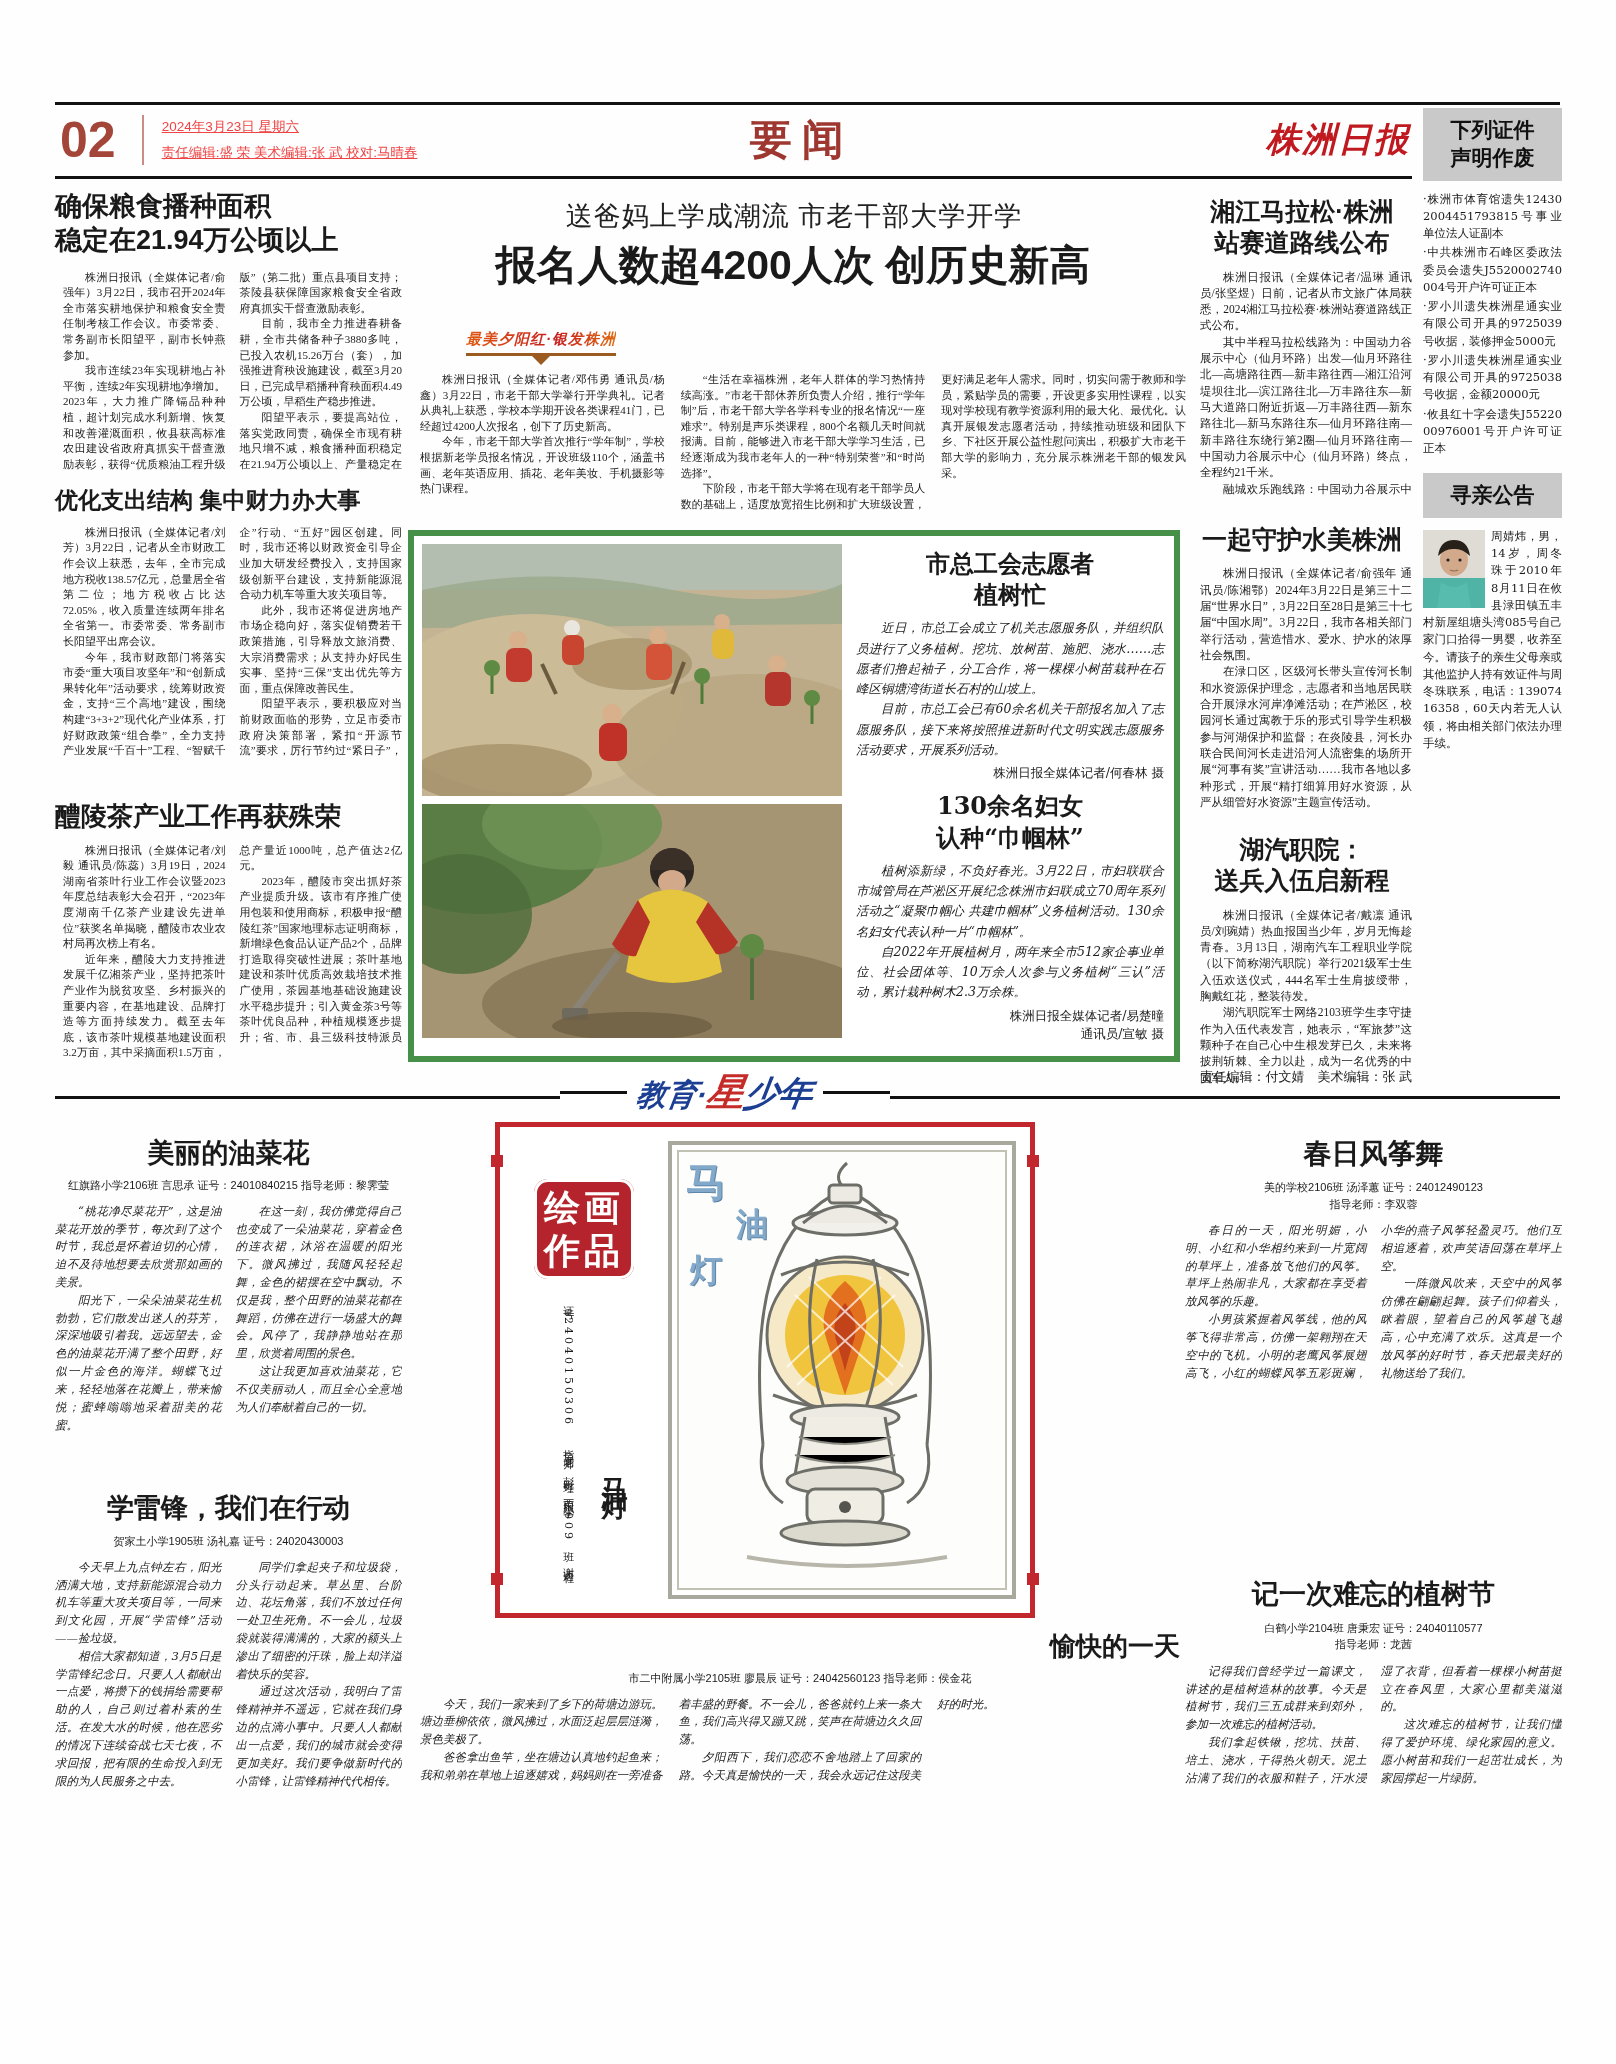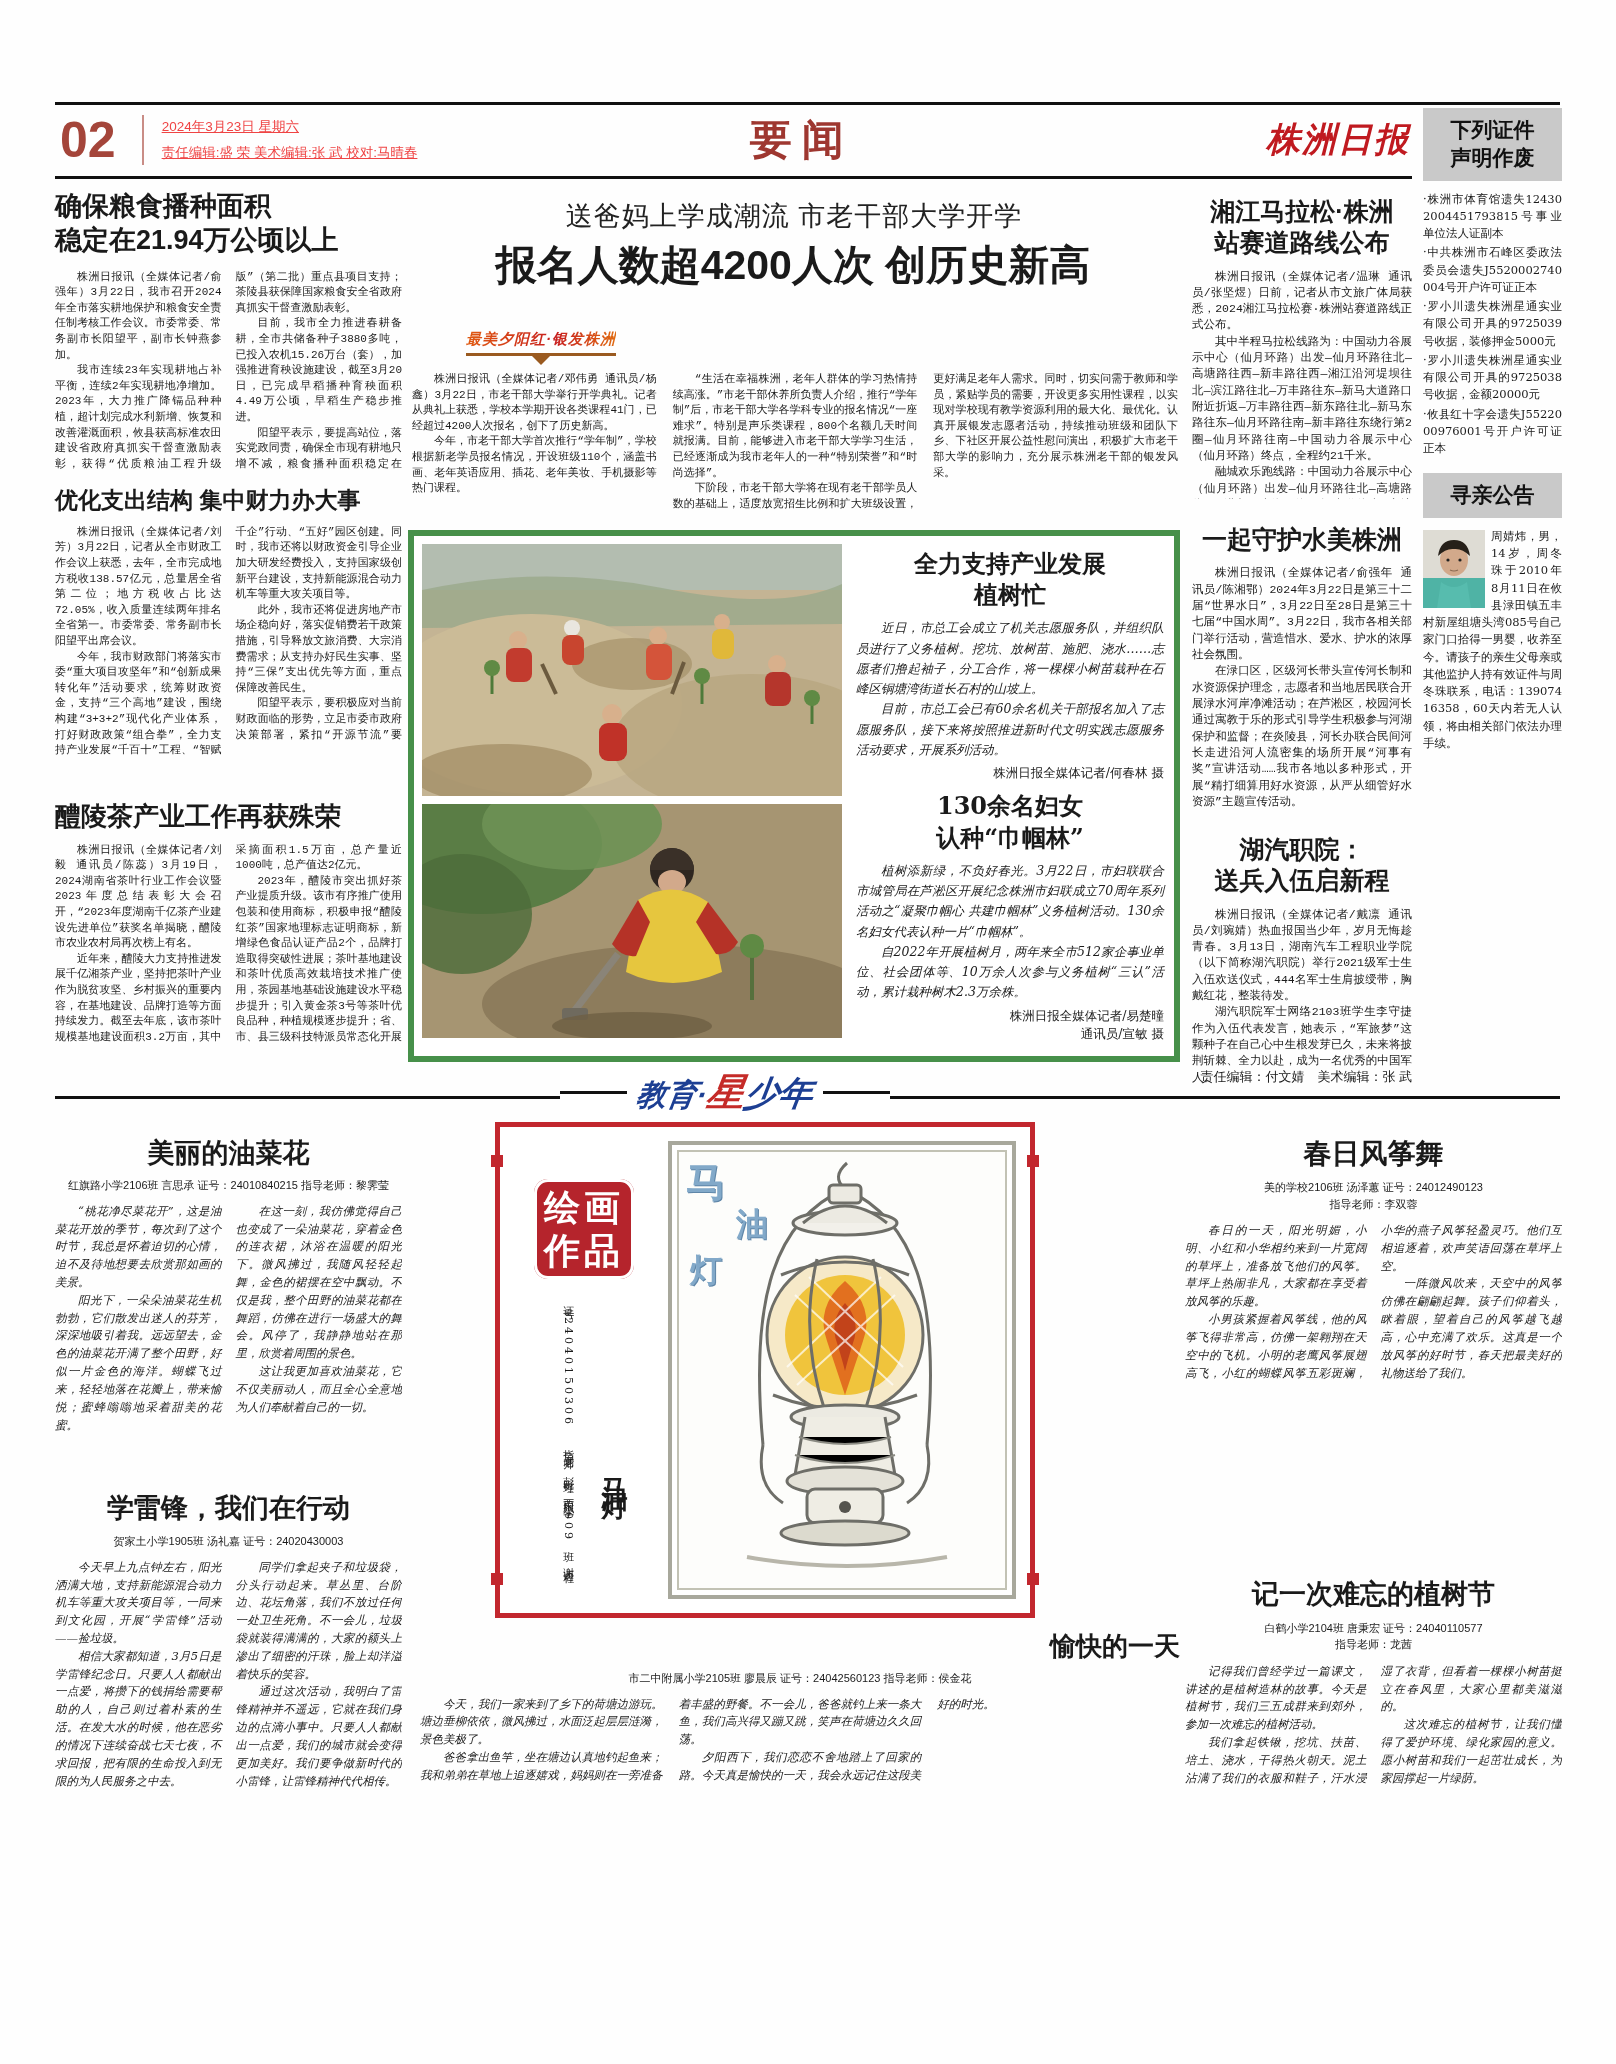--- a/index.html
+++ b/index.html
@@ -12,21 +12,21 @@
   #ruleHdr{left:55px;top:176px;width:1357px;}
   #hdr{left:60px;top:108px;width:1350px;height:64px;display:flex;align-items:center;}
   .pn{font-size:50px;color:#a4453a;font-weight:bold;line-height:1;}
   .hdr-vr{width:2px;height:50px;background:#c98d86;margin:0 18px 0 26px;}
   .hdr-date{font-size:13.5px;line-height:1.9;color:#ef4444;text-decoration:underline;}
   .yw{font-size:42px;color:#9e3730;font-weight:bold;letter-spacing:10px;margin:0 auto;transform:translateX(-40px);}
   .masthead{font-family:"DejaVu Serif",serif;font-style:italic;font-weight:bold;
             font-size:34px;color:#c01a20;letter-spacing:2px;white-space:nowrap;}
   
   .t-big{font-weight:bold;line-height:1.25;}
-  .bt{font-family:Liberation Mono, monospace;font-size:11px;line-height:1.42;text-align:justify;overflow:hidden;}
+  .bt{font-family:Liberation Serif, serif;font-size:11px;line-height:1.42;text-align:justify;overflow:hidden;margin-left:8px;}
   .bt p{margin:0;text-indent:2em;}
   .c2{column-count:2;column-gap:14px;}
   .c3{column-count:3;column-gap:16px;}
   
   #a1{left:55px;top:190px;width:347px;}
   #a1 .t-big{font-size:27px;}
   #a1 .bt{height:214px;margin-top:12px;}
   #a2{left:55px;top:486px;width:347px;}
   #a2 .t-big{font-size:23px;white-space:nowrap;}
   #a2 .bt{height:248px;margin-top:10px;}
@@ -234,21 +234,21 @@
         <line x1="196" y1="150" x2="150" y2="210" stroke="#8a8478" stroke-width="7"></line>
         <rect x="140" y="204" width="26" height="12" rx="3" fill="#6f6a5e"></rect>
         <line x1="330" y1="196" x2="330" y2="150" stroke="#55703d" stroke-width="4"></line>
         <circle cx="330" cy="142" r="12" fill="#5f8a44"></circle>
         <ellipse cx="210" cy="222" rx="80" ry="14" fill="#6e5f44" opacity="0.8"></ellipse>
       </svg>
     </div>
     <div class="caps">
       <div>
         <div class="cap-title">
-          <div>全力支持产业发展</div>
+          <div>市总工会志愿者</div>
           <div>植树忙</div>
         </div>
         <div class="cap-body">
           <p>近日，市总工会成立了机关志愿服务队，并组织队员进行了义务植树。挖坑、放树苗、施肥、浇水……志愿者们撸起袖子，分工合作，将一棵棵小树苗栽种在石峰区铜塘湾街道长石村的山坡上。</p>
           <p>目前，市总工会已有60余名机关干部报名加入了志愿服务队，接下来将按照推进新时代文明实践志愿服务活动要求，开展系列活动。</p>
         </div>
         <div class="cap-credit">株洲日报全媒体记者/何春林 摄</div>
       </div>
       <div>
         <div class="cap-title">

